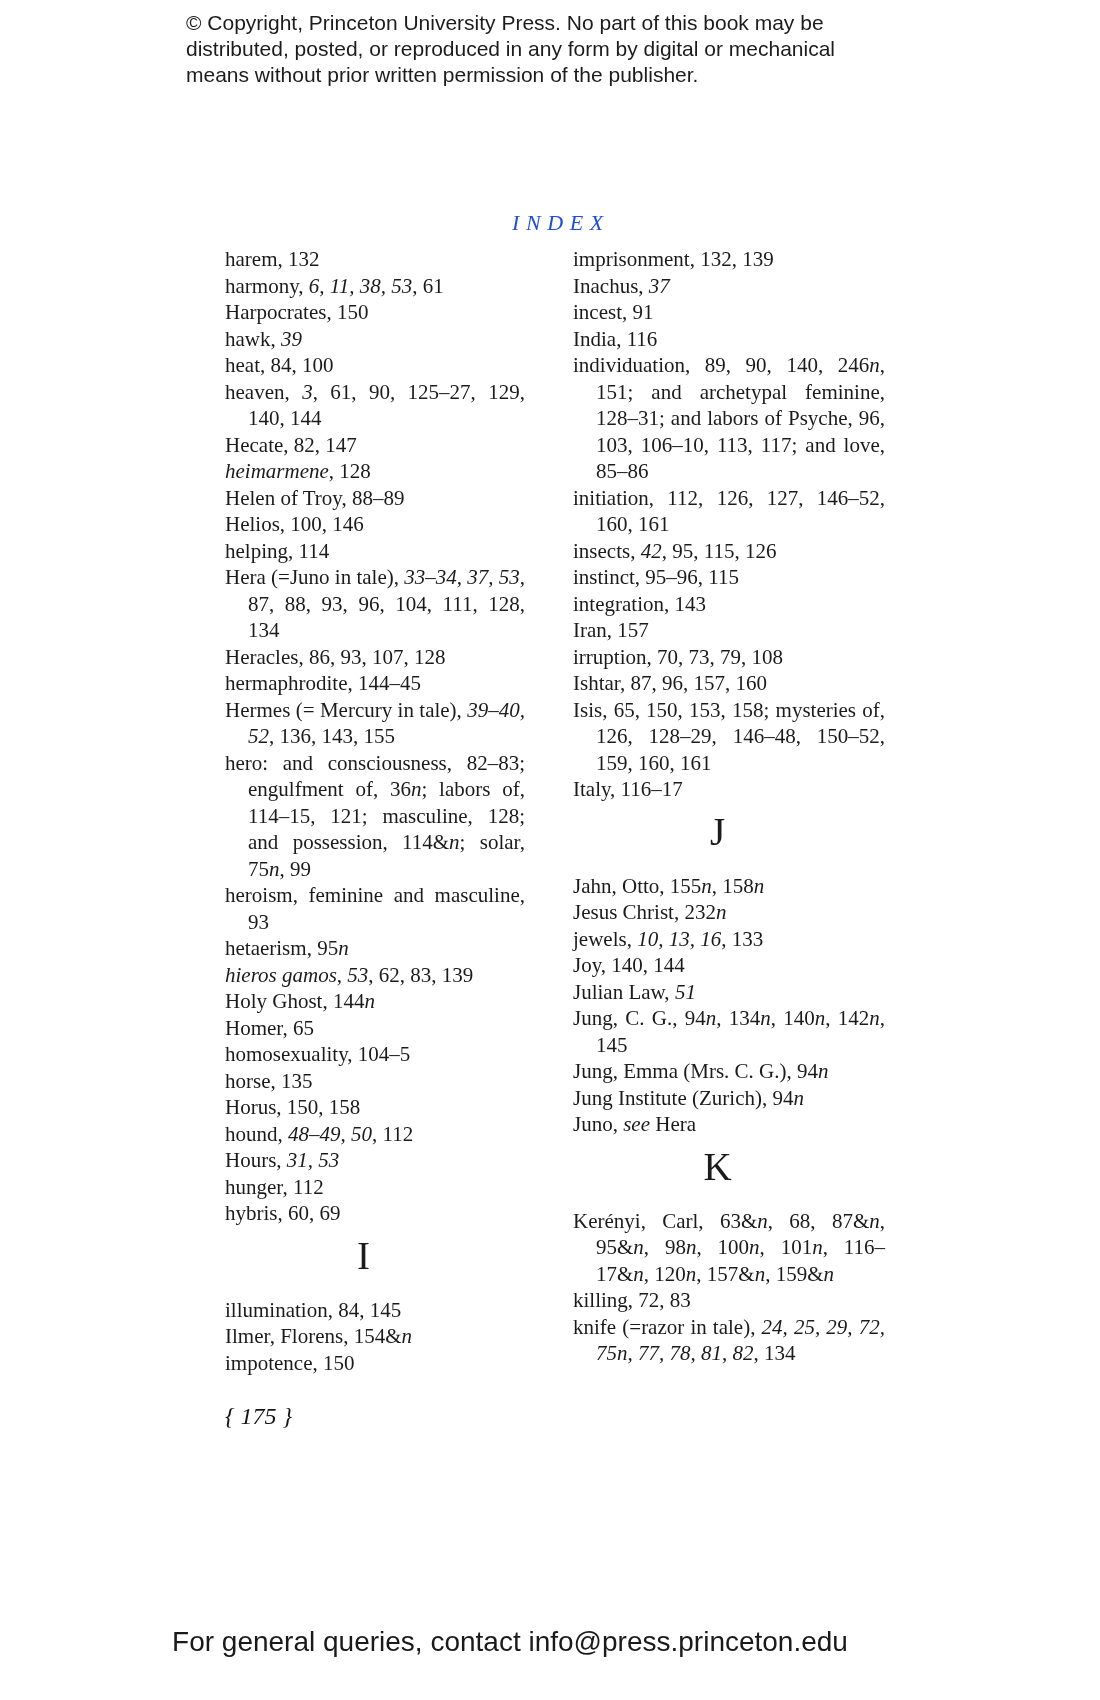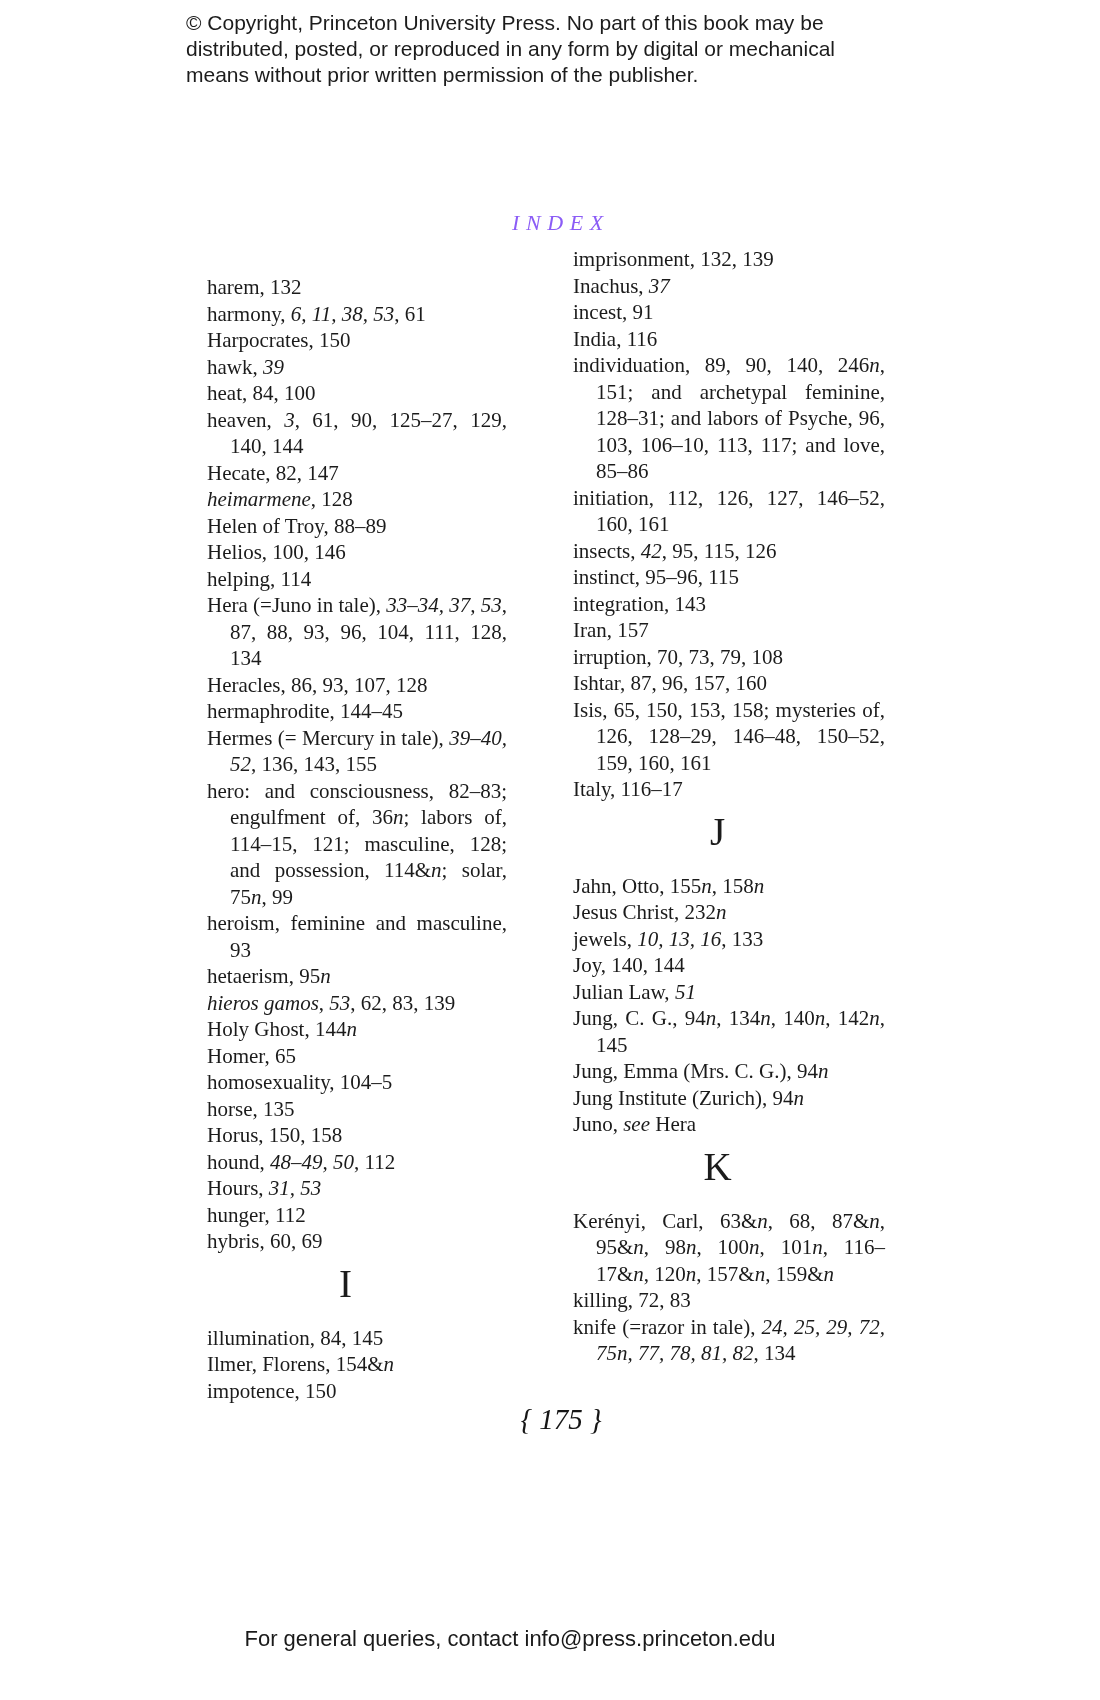--- a/index.html
+++ b/index.html
@@ -9,45 +9,45 @@
     font-family:"Liberation Serif", serif;
   }
   .copyright {
     position:absolute; left:186px; top:10px; width:690px;
     font-family:"Liberation Sans", sans-serif;
     font-size:21px; line-height:26px; color:#1c1c1c;
   }
   .index-heading {
     position:absolute; left:225px; top:210px; width:672px;
     text-align:center; font-style:italic; font-size:22px;
-    letter-spacing:0.3em; color:#8b5cf6;
+    letter-spacing:0.3em; color:#1d4ed8;
   }
   .col {
     position:absolute; top:246px;
     font-size:21px; line-height:26.5px;
   }
-  .col-left  { left:207px; width:300px;margin-top:28px; }
+  .col-left  { left:225px; width:300px; }
   .col-right { left:573px; width:312px; }
   .entry {
     text-align:justify; padding-left:23px; text-indent:-23px;
   }
   .entry .it { font-style:italic; }
   .section-letter {
     text-align:center; font-size:39px; line-height:38px;
     margin:10px 0 22px 0; padding-right:23px;
   }
   .page-number {
     position:absolute; left:225px; top:1403px; width:672px;
-    text-align:center; font-style:italic; font-size:29px; color:#161616;
+    text-align:left; font-style:italic; font-size:24px; color:#161616;
   }
   .footer {
     position:absolute; left:0; top:1626px; width:1020px;
     text-align:center;
     font-family:"Liberation Sans", sans-serif;
-    font-size:22px; color:#1a1a1a;
+    font-size:28px; color:#1a1a1a;
   }
 </style>
 </head>
 <body>
 
 <div class="page">
 
   <div class="copyright">
     <div>© Copyright, Princeton University Press. No part of this book may be</div>
     <div>distributed, posted, or reproduced in any form by digital or mechanical</div>

